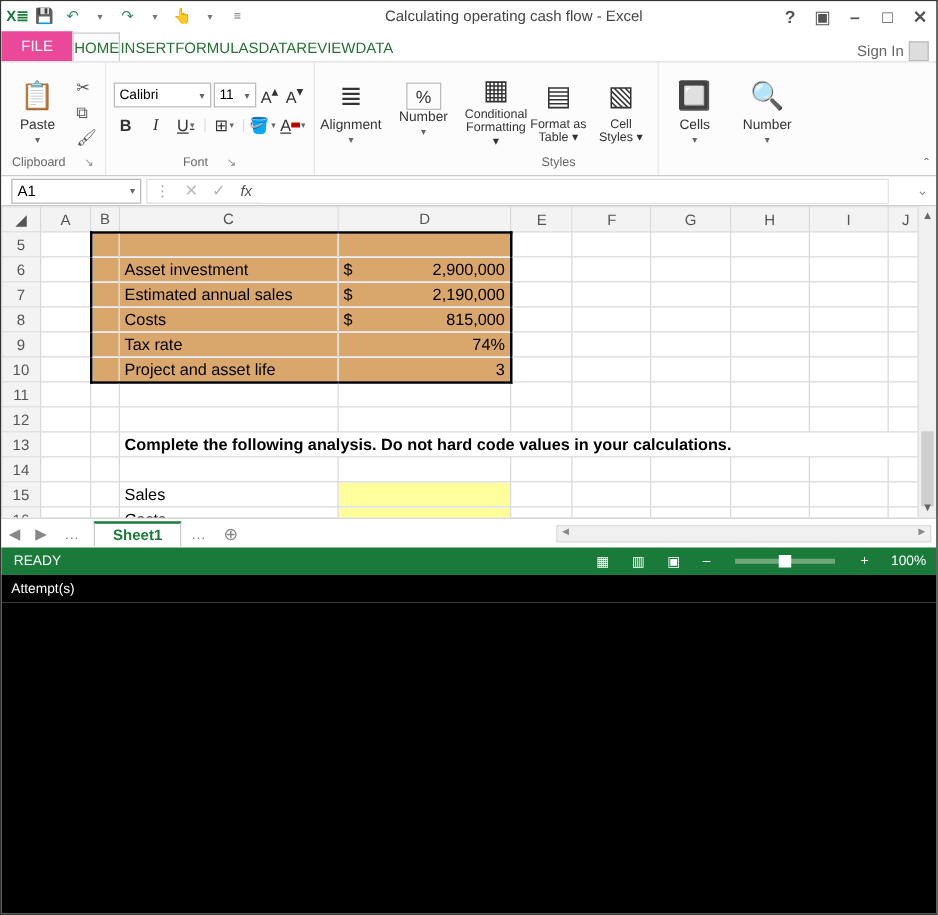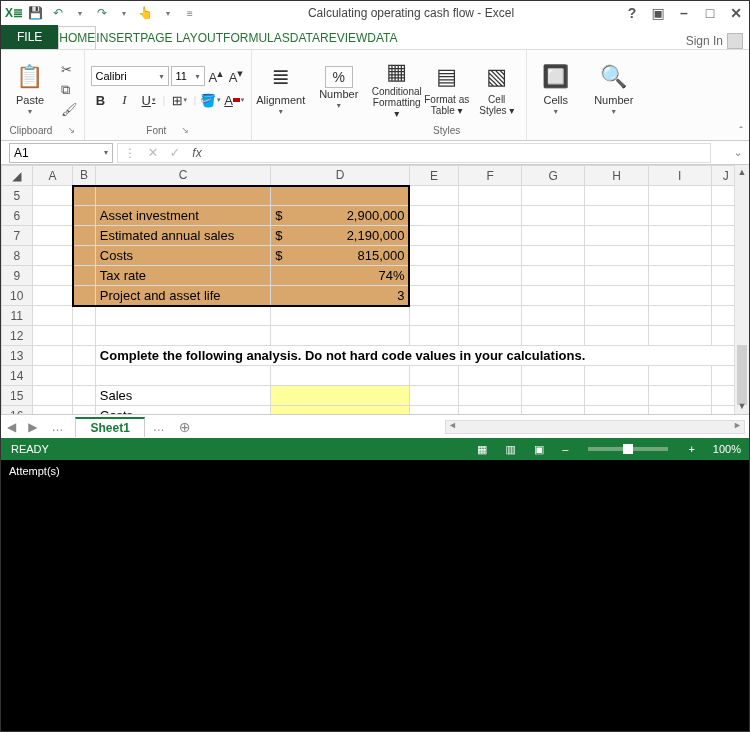--- a/index.html
+++ b/index.html
@@ -10,21 +10,21 @@
   .titlebar { height:24px; background:#fff; display:flex; align-items:center; padding:0 4px; font-size:12px; color:#444; }
   .titlebar .qat { display:flex; align-items:center; gap:4px; }
   .titlebar .qat span { display:inline-flex; align-items:center; justify-content:center; width:18px; height:18px; }
   .titlebar .title { flex:1; text-align:center; color:#444; font-size:12px; }
   .titlebar .winbtns { display:flex; align-items:center; gap:8px; font-size:14px; color:#555;}
   .titlebar .winbtns span { width:18px; text-align:center; }
 
   
   .ribbontabs { height:24px; background:#fff; display:flex; align-items:flex-end; padding:0 0 0 0; font-size:12px; }
   .ribbontabs .tab { padding:4px 0; color:#277133; }
-  .ribbontabs .tab.file { background:#14532d; color:#fff; padding:5px 16px; }
+  .ribbontabs .tab.file { background:#ec4899; color:#fff; padding:5px 16px; }
   .ribbontabs .tab.active { border:1px solid #ccc; border-bottom:0; color:#277133; background:#fcfcfc; }
   .ribbontabs .signin { margin-left:auto; margin-right:6px; color:#666; display:flex; align-items:center; gap:4px;}
   .ribbontabs .signin .avatar { width:16px; height:16px; background:#ddd; border:1px solid #bbb; display:inline-block; }
 
   
   .ribbon { height:92px; background:#fcfcfc; border-top:1px solid #ddd; border-bottom:1px solid #ccc; display:flex; align-items:stretch; font-size:11px; position:relative; }
   .rgroup { display:flex; flex-direction:column; align-items:center; padding:4px 6px 0 6px; border-right:1px solid #e5e5e5; }
   .rgroup.noborder { border-right:none; }
   .rgroup .top { flex:1; display:flex; align-items:center; gap:4px; }
   .rgroup .label { height:16px; font-size:10px; color:#666; display:flex; align-items:center; gap:15px; margin-bottom:2px; }
@@ -135,21 +135,20 @@
       <span style="font-weight:bold;">–</span>
       <span>□</span>
       <span style="font-weight:bold;">✕</span>
     </div>
   </div>
 
   <div class="ribbontabs">
     <div class="tab file">FILE</div>
     <div class="tab active">HOME</div>
     <div class="tab">INSERT</div>
-    <div class="tab">PAGE LAYOUT</div>
     <div class="tab">FORMULAS</div>
     <div class="tab">DATA</div>
     <div class="tab">REVIEW</div>
     <div class="tab">DATA</div>
     <div class="signin">
       <span>Sign In</span>
       <span class="avatar"></span>
     </div>
   </div>
 
@@ -426,21 +425,21 @@
               <td></td>
               <td></td>
               <td></td>
               <td></td>
               <td></td>
             </tr>
         <tr>
               <th>13</th>
               <td></td>
               <td></td>
-          <td colspan="8" class="redtxt" style="border-right:2px solid #c2410c;">Complete the following analysis. Do not hard code values in your calculations.</td>
+          <td colspan="8" class="redtxt" style="border-right:4px solid #c2410c;">Complete the following analysis. Do not hard code values in your calculations.</td>
         </tr>
         <tr>
               <th>14</th>
               <td></td>
               <td></td>
               <td></td>
               <td></td>
               <td></td>
               <td></td>
               <td></td>

